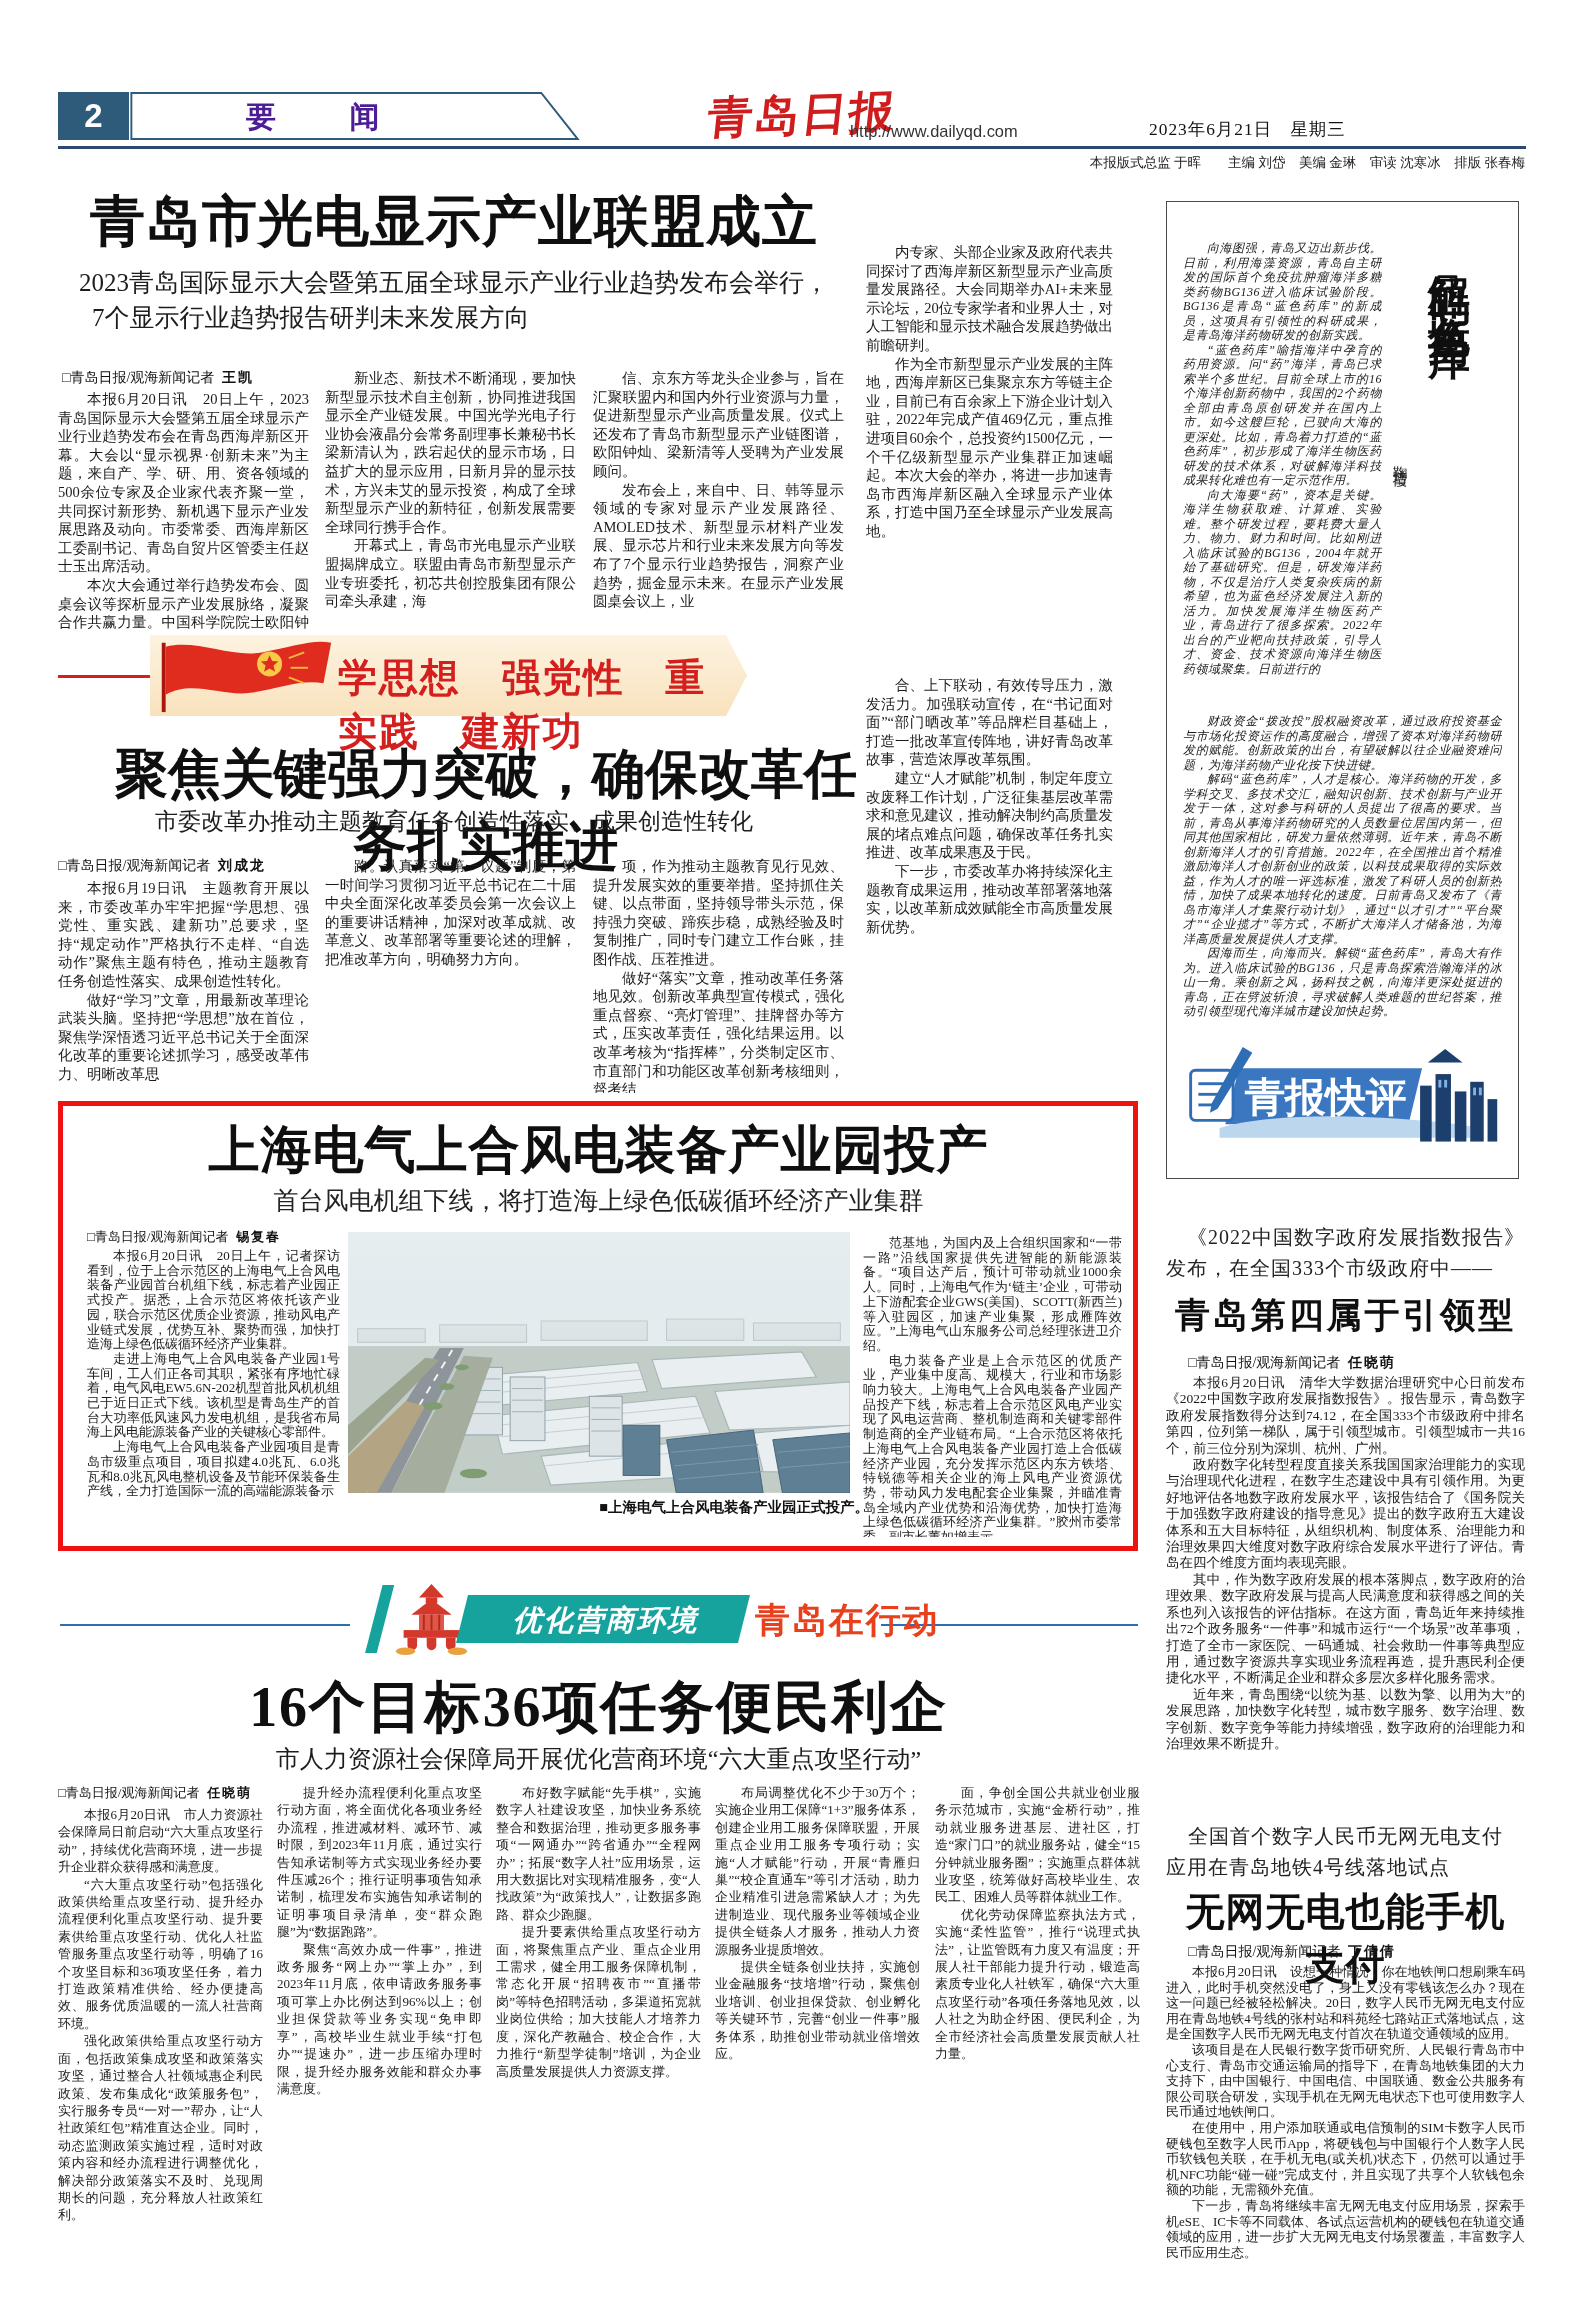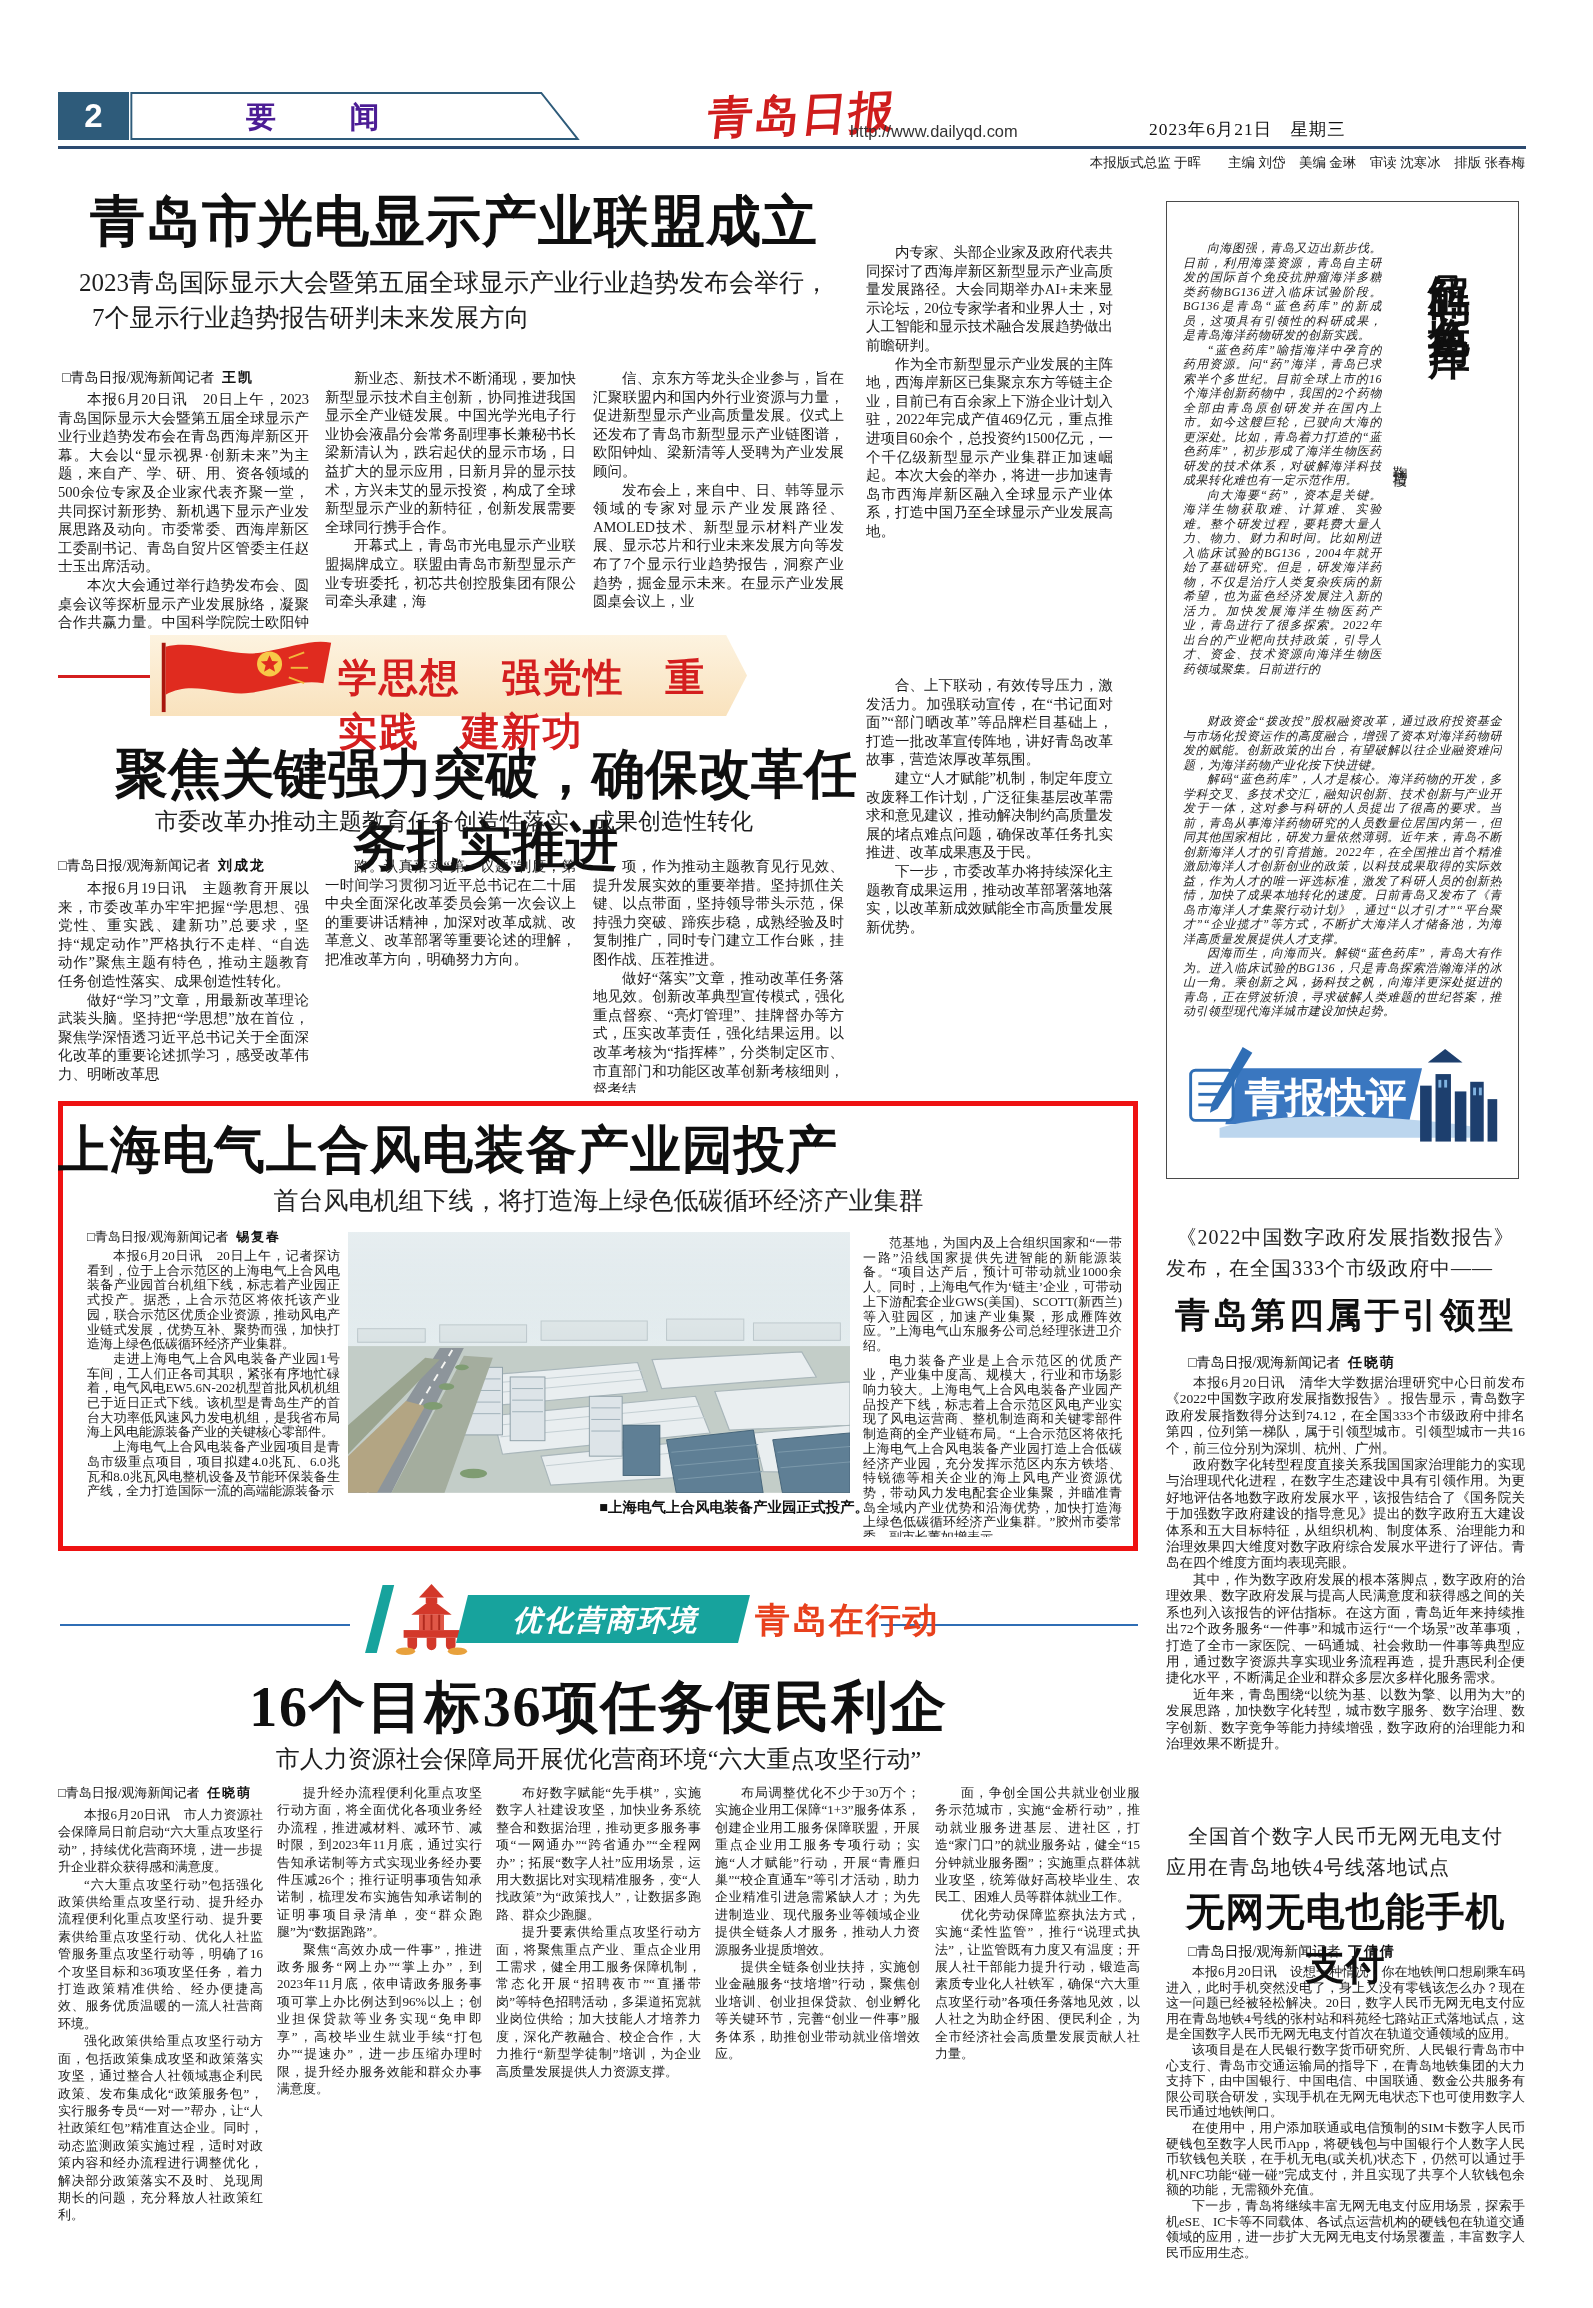--- a/index.html
+++ b/index.html
@@ -34,21 +34,21 @@
   #study-band{left:150px;top:635px;width:597px;height:81px;
               background:linear-gradient(180deg,#fdf3e0,#f9e2bd);
               clip-path:polygon(0 0,96.5% 0,100% 50%,96.5% 100%,0 100%);}
   #study-text{left:338px;top:651px;width:406px;font-size:39px;font-weight:bold;color:#d41f1f;letter-spacing:1.9px;}
   
   #ref-h1{left:58px;top:739px;width:792px;text-align:center;font-size:53px;letter-spacing:0px;margin-left:32px;}
   #ref-sub{left:58px;top:806px;width:792px;text-align:center;font-size:23px;color:#1d1d1d;}
   .ref-col{font-size:14.5px;line-height:18.6px;}
   
   #windbox{left:58px;top:1101px;width:1070px;height:440px;border:5.8px solid #ee1212;background:#fff;}
-  #wind-h1{left:58px;top:1116px;width:1081px;font-size:51px;letter-spacing:1px;}
+  #wind-h1{left:58px;top:1116px;width:1081px;text-align:center;font-size:51px;letter-spacing:1px;}
   #wind-sub{left:58px;top:1184px;width:1081px;text-align:center;font-size:25px;color:#222;}
   .wind-col{font-size:13px;line-height:14.7px;}
   #wind-caption{left:328px;top:1498px;width:541px;text-align:right;font-size:14.5px;font-weight:bold;color:#111;}
   
   .bluerule{top:1624px;height:1.9px;background:#2f6eb5;}
   #biz-ribbon{left:462px;top:1595px;width:282px;height:48px;background:#17a39d;transform:skewX(-14deg);}
   #biz-ribbon-text{left:475px;top:1601px;width:261px;text-align:center;font-size:29px;font-weight:bold;color:#fff;
                    font-style:italic;letter-spacing:1.9px;}
   #biz-suffix{left:755px;top:1597px;font-size:35px;font-weight:900;color:#e8401c;letter-spacing:1.9px;}
   
@@ -58,21 +58,21 @@
   
   #decodebox{left:1166px;top:201px;width:351px;height:976px;border:1px solid #4a4a4a;background:#fff;}
   .kai{font-style:italic;letter-spacing:0.5px;}
   #dec-narrow{left:1183px;top:241px;width:199px;height:469px;font-size:12px;line-height:14.5px;}
   #dec-wide{left:1183px;top:714px;width:319px;height:319px;font-size:12px;line-height:14.5px;}
   #dec-title{left:1421px;top:243px;height:541px;writing-mode:vertical-rl;font-size:42px;font-weight:bold;
              letter-spacing:9.7px;color:#0f0f0f;}
   #dec-author{left:1390px;top:454px;height:116px;writing-mode:vertical-rl;font-size:14.5px;color:#222;letter-spacing:3.9px;}
   #qbkp{left:1181px;top:1041px;width:322px;height:124px;}
   
-  #dg-k1{left:1166px;top:1224px;width:359px;text-align:center;}
+  #dg-k1{left:1166px;top:1224px;width:359px;text-align:right;}
   #dg-k2{left:1166px;top:1255px;width:359px;text-align:left;}
   #dg-h1{left:1166px;top:1292px;width:359px;text-align:center;font-size:35px;letter-spacing:2.9px;}
   #dg-byl{left:1188px;top:1354px;}
   #dg-body{left:1166px;top:1375px;width:359px;height:433px;font-size:13.5px;line-height:16.4px;}
   
   #pay-k1{left:1166px;top:1823px;width:359px;text-align:center;}
   #pay-k2{left:1166px;top:1854px;width:359px;text-align:left;}
   #pay-h1{left:1166px;top:1885px;width:359px;text-align:center;font-size:39px;letter-spacing:1px;}
   #pay-byl{left:1188px;top:1943px;}
   #pay-body{left:1166px;top:1964px;width:359px;height:305px;font-size:13px;line-height:15.6px;}

